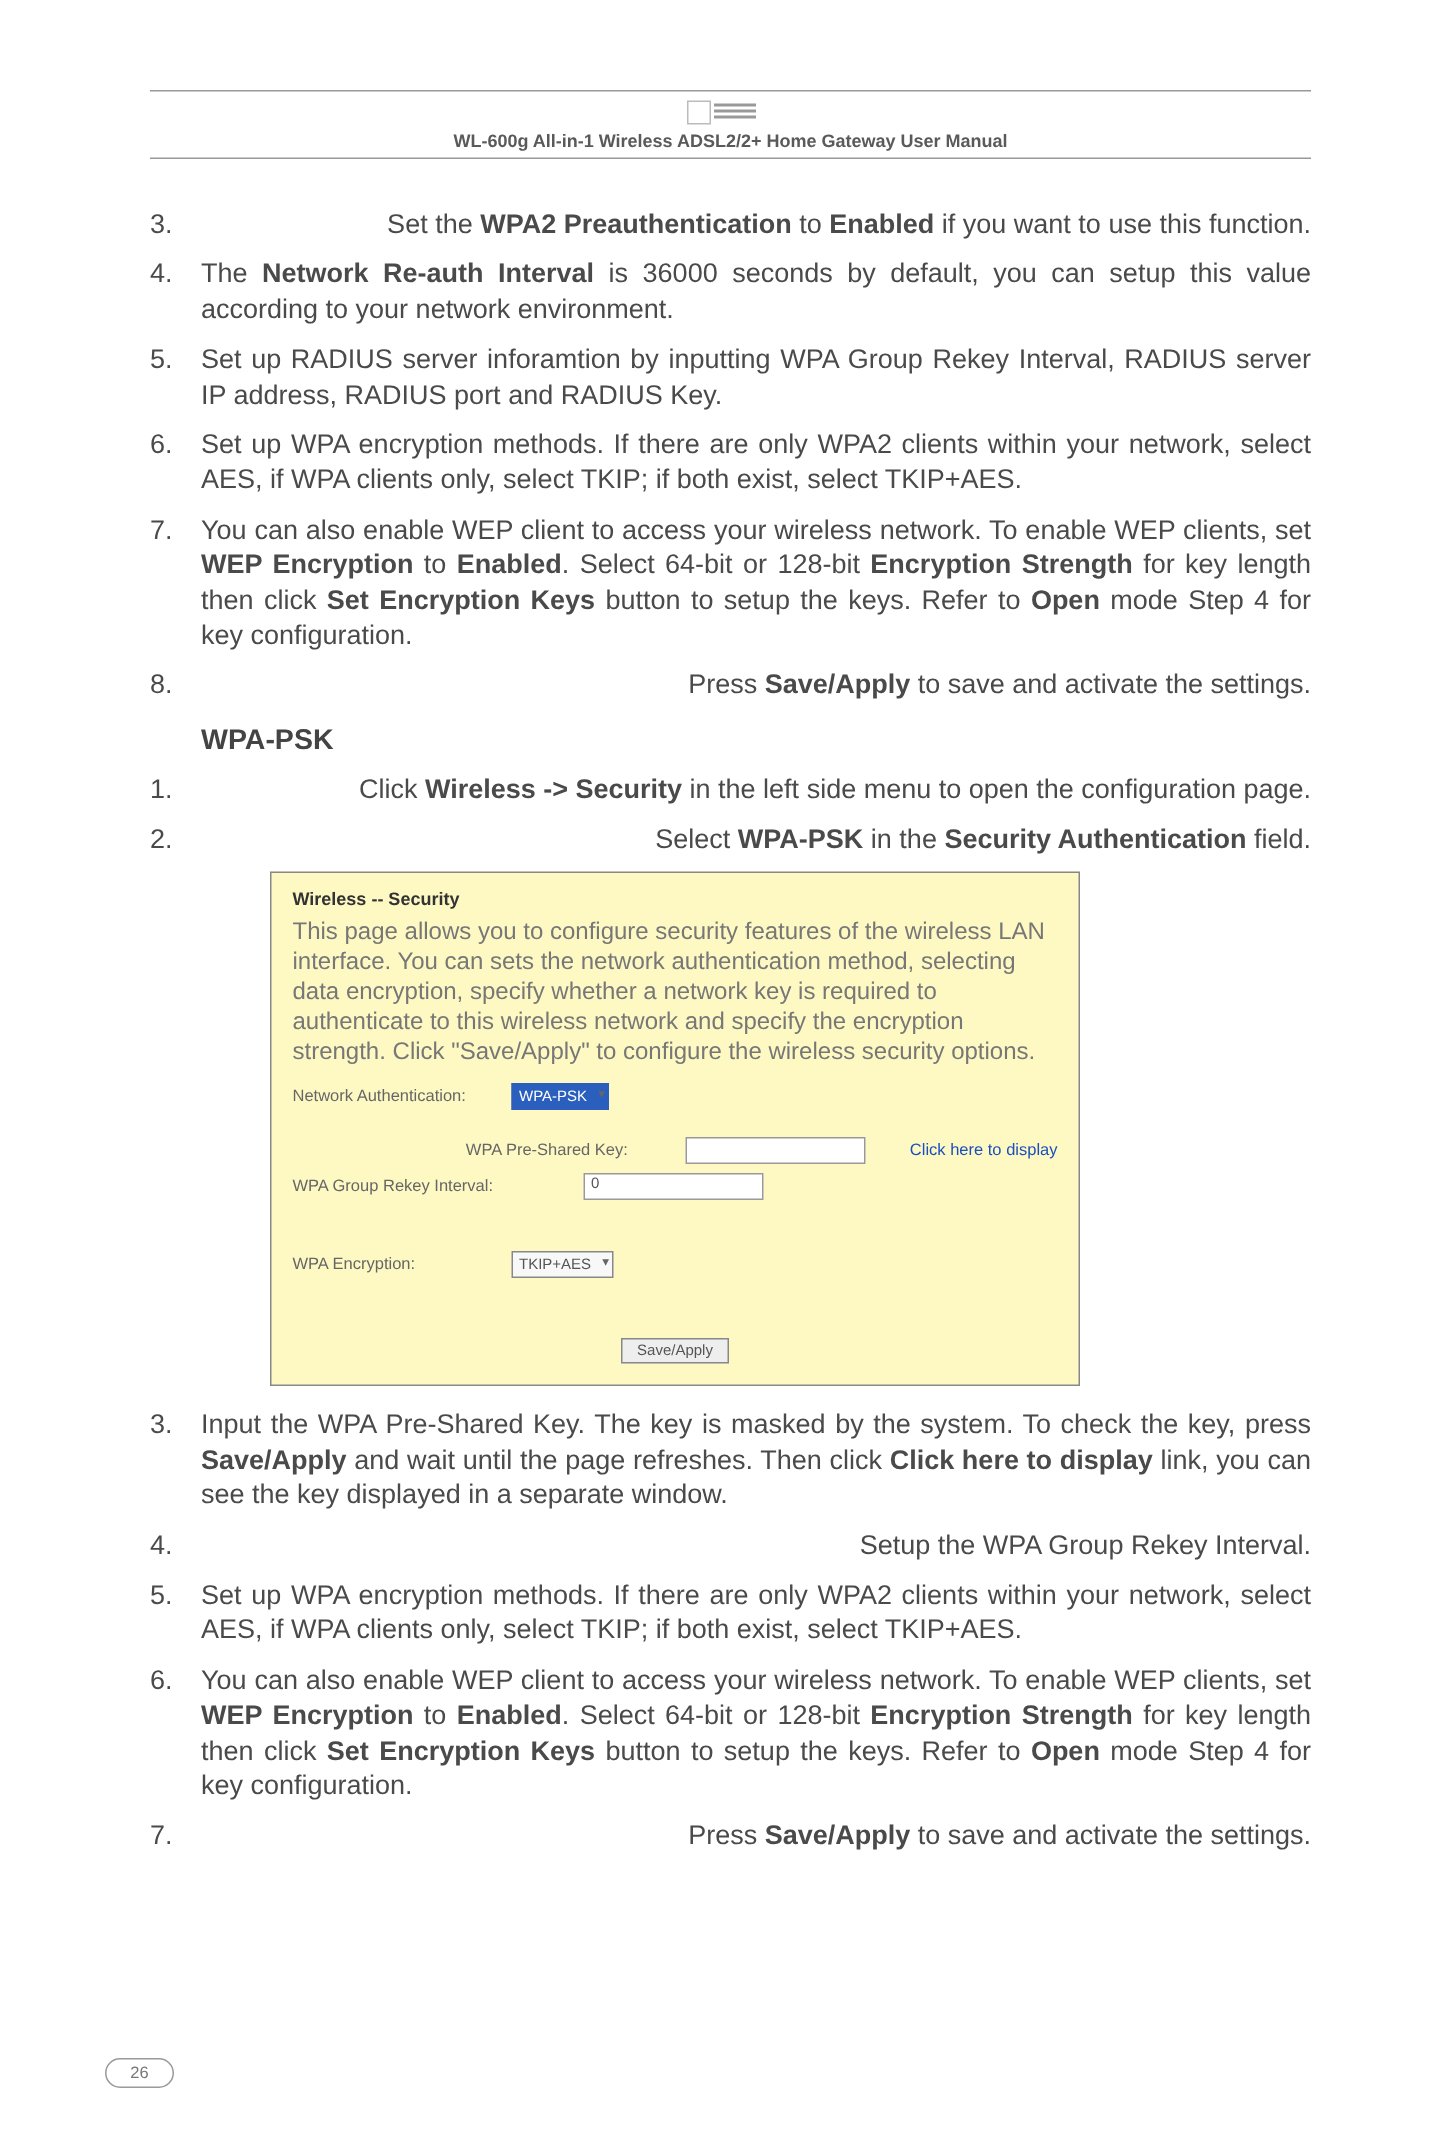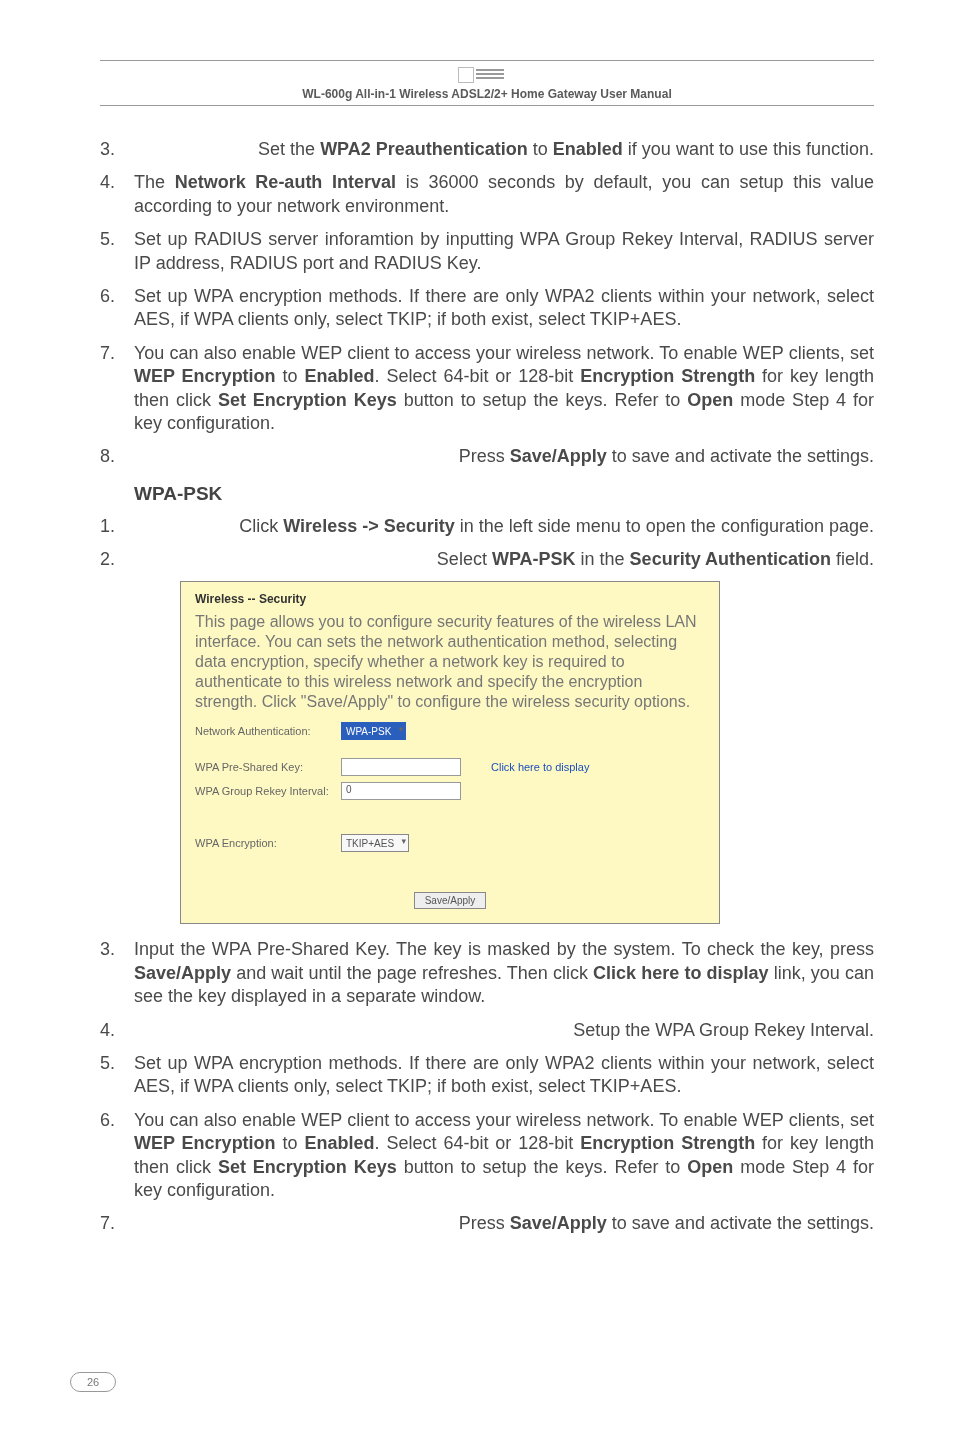--- a/index.html
+++ b/index.html
@@ -220,27 +220,27 @@
     <div class="screenshot">
       <div class="ss-title">Wireless -- Security</div>
       <div class="ss-desc">This page allows you to configure security features of the wireless LAN interface. You can sets the network authentication method, selecting data encryption, specify whether a network key is required to authenticate to this wireless network and specify the encryption strength.
 Click "Save/Apply" to configure the wireless security options.</div>
 
       <div class="ss-row">
         <span class="ss-label">Network Authentication:</span>
         <span class="ss-select highlight">WPA-PSK</span>
       </div>
 
-      <div class="ss-row" style="margin-bottom:2px;">
+      <div class="ss-row" style="margin-bottom:2px;justify-content:flex-end;">
         <span class="ss-label">WPA Pre-Shared Key:</span>
         <span class="ss-field" style="width:120px;"></span>
         <span style="width:30px;"></span>
         <span class="ss-link">Click here to display</span>
       </div>
-      <div class="ss-row" style="margin-bottom:34px;">
+      <div class="ss-row" style="margin-bottom:34px;gap:48px;">
         <span class="ss-label">WPA Group Rekey Interval:</span>
         <span class="ss-field" style="width:120px;">0</span>
       </div>
 
       <div class="ss-row" style="margin-bottom:40px;">
         <span class="ss-label">WPA Encryption:</span>
         <span class="ss-select">TKIP+AES</span>
       </div>
 
       <div class="ss-btn-row">

